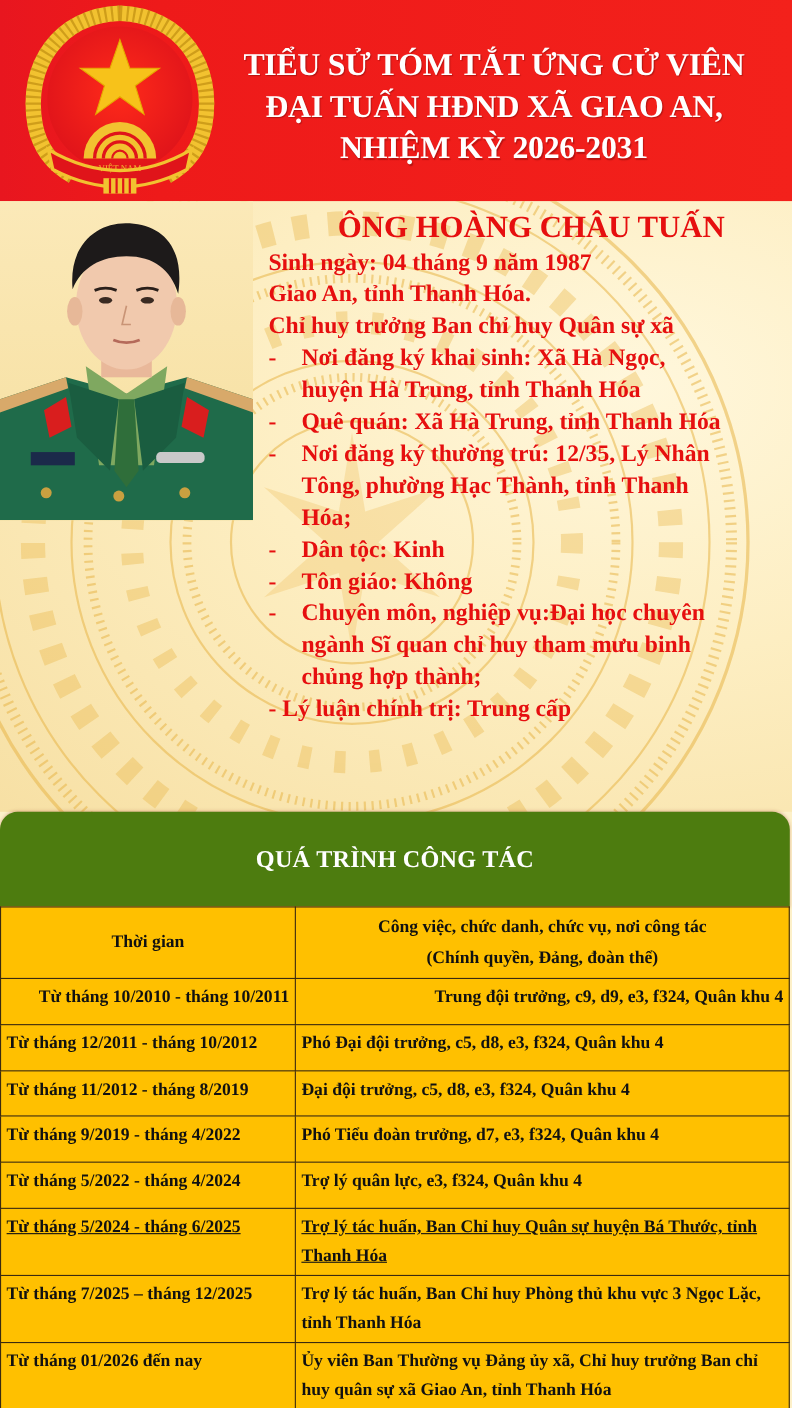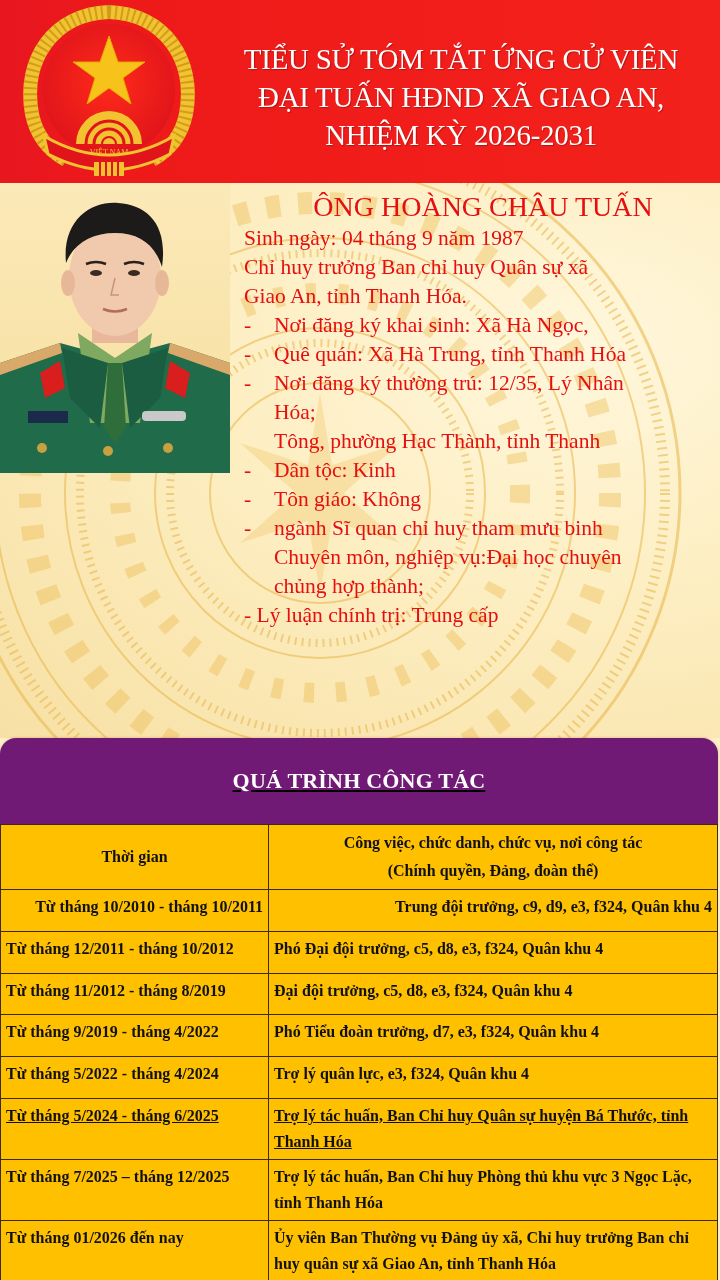--- a/index.html
+++ b/index.html
@@ -8,22 +8,22 @@
 
   
   .header {
     position: absolute; left: 0; top: 0; width: 720px; height: 183px;
     background: linear-gradient(90deg, #e8161f 0%, #ee1a1a 20%, #f3211b 100%);
   }
   .emblem {
     position: absolute; left: 14px; top: 4px; width: 190px; height: 178px;
   }
   .header-title {
-    position: absolute; left: 214px; top: 40px; width: 494px;
-    text-align: center; color: #ffffff; font-weight: normal;
+    position: absolute; left: 202px; top: 40px; width: 494px;
+    text-align: center; color: #ffffff; font-weight: bold;
     font-size: 29px; line-height: 38px; letter-spacing: -0.3px;
     text-shadow: 1px 1px 1px rgba(80,0,0,0.35);
   }
   .header-title div { white-space: nowrap; }
 
   
   .bio-bg {
     position: absolute; left: 0; top: 183px; width: 720px; height: 555px;
     background: radial-gradient(ellipse at 80% 30%, #fff7dc 0%, #fdeec2 45%, #f7e0a4 100%);
     overflow: hidden;
@@ -31,36 +31,35 @@
   .drum { position: absolute; left: -60px; top: -70px; width: 760px; height: 760px; opacity: 0.55; }
 
   .photo {
     position: absolute; left: 0; top: 183px; width: 230px; height: 290px;
     background: linear-gradient(180deg, #fbe9b8 0%, #f6df9f 100%);
     overflow: hidden;
   }
 
   .bio-text {
     position: absolute; left: 244px; top: 190px; width: 470px;
-    color: #e60f0f; font-weight: normal; font-size: 21.5px; line-height: 29px;
+    color: #e60f0f; font-weight: bold; font-size: 21.5px; line-height: 29px;
   }
   .bio-name { font-size: 28px; line-height: 34px; text-align: center; padding-left: 8px; margin-bottom: 0px; }
   .bio-line { white-space: nowrap; }
   .bio-li { position: relative; padding-left: 30px; }
   .bio-li .dash { position: absolute; left: 0; top: 0; }
   .bio-li .li-text { display: block; }
   .bio-plain { white-space: nowrap; }
 
   
   .banner {
     position: absolute; left: 0; top: 738px; width: 718px; height: 86px;
-    background: #701a75; border-radius: 16px 16px 0 0;
+    background: #4d7c0f; border-radius: 16px 16px 0 0;
     display: flex; align-items: center; justify-content: center;
     box-shadow: 0 0 3px rgba(120,0,0,0.25);
-    text-decoration: underline;
   }
   .banner-title { color: #ffffff; font-weight: bold; font-size: 22px; letter-spacing: 0.2px; }
 
   
   table.career {
     position: absolute; left: 0; top: 824px; width: 718px; border-collapse: collapse;
     background: #ffc000; color: #111; font-weight: bold; font-size: 16px;
   }
   table.career td, table.career th {
     border: 1.5px solid #3a2a10; vertical-align: top; padding: 4px 5px;
@@ -167,49 +166,50 @@
     <path d="M124 81 Q134 77 144 81" stroke="#2a1f1a" stroke-width="2.5" fill="none"></path>
 
     <path d="M115 95 L111 112 L119 112" stroke="#c99476" stroke-width="1.5" fill="none"></path>
     <path d="M103 126 Q115 131 127 126" stroke="#b56a5a" stroke-width="2.5" fill="none"></path>
   </svg>
 </div>
 
 <div class="bio-text">
   <div class="bio-name">ÔNG HOÀNG CHÂU TUẤN</div>
   <div class="bio-plain">Sinh ngày: 04 tháng 9 năm 1987</div>
+  <div class="bio-plain">Giao An, tỉnh Thanh Hóa.</div>
   <div class="bio-plain">Chỉ huy trưởng Ban chỉ huy Quân sự xã</div>
-  <div class="bio-plain">Giao An, tỉnh Thanh Hóa.</div>
 
   <div class="bio-li">
     <span class="dash">-</span>
     <span class="li-text bio-line">Nơi đăng ký khai sinh: Xã Hà Ngọc,</span>
+    <span class="li-text bio-line">huyện Hà Trung, tỉnh Thanh Hóa</span>
   </div>
   <div class="bio-li">
     <span class="dash">-</span>
     <span class="li-text bio-line">Quê quán: Xã Hà Trung, tỉnh Thanh Hóa</span>
   </div>
   <div class="bio-li">
     <span class="dash">-</span>
     <span class="li-text bio-line">Nơi đăng ký thường trú: 12/35, Lý Nhân</span>
+    <span class="li-text bio-line">Tông, phường Hạc Thành, tỉnh Thanh</span>
     <span class="li-text bio-line">Hóa;</span>
-    <span class="li-text bio-line">Tông, phường Hạc Thành, tỉnh Thanh</span>
   </div>
   <div class="bio-li">
     <span class="dash">-</span>
     <span class="li-text bio-line">Dân tộc: Kinh</span>
   </div>
   <div class="bio-li">
     <span class="dash">-</span>
     <span class="li-text bio-line">Tôn giáo: Không</span>
   </div>
   <div class="bio-li">
     <span class="dash">-</span>
+    <span class="li-text bio-line">Chuyên môn, nghiệp vụ:Đại học chuyên</span>
     <span class="li-text bio-line">ngành Sĩ quan chỉ huy tham mưu binh</span>
-    <span class="li-text bio-line">Chuyên môn, nghiệp vụ:Đại học chuyên</span>
     <span class="li-text bio-line">chủng hợp thành;</span>
   </div>
   <div class="bio-plain">- Lý luận chính trị: Trung cấp</div>
 </div>
 
 <div class="banner">
   <span class="banner-title">QUÁ TRÌNH CÔNG TÁC</span>
 </div>
 
 <table class="career">

